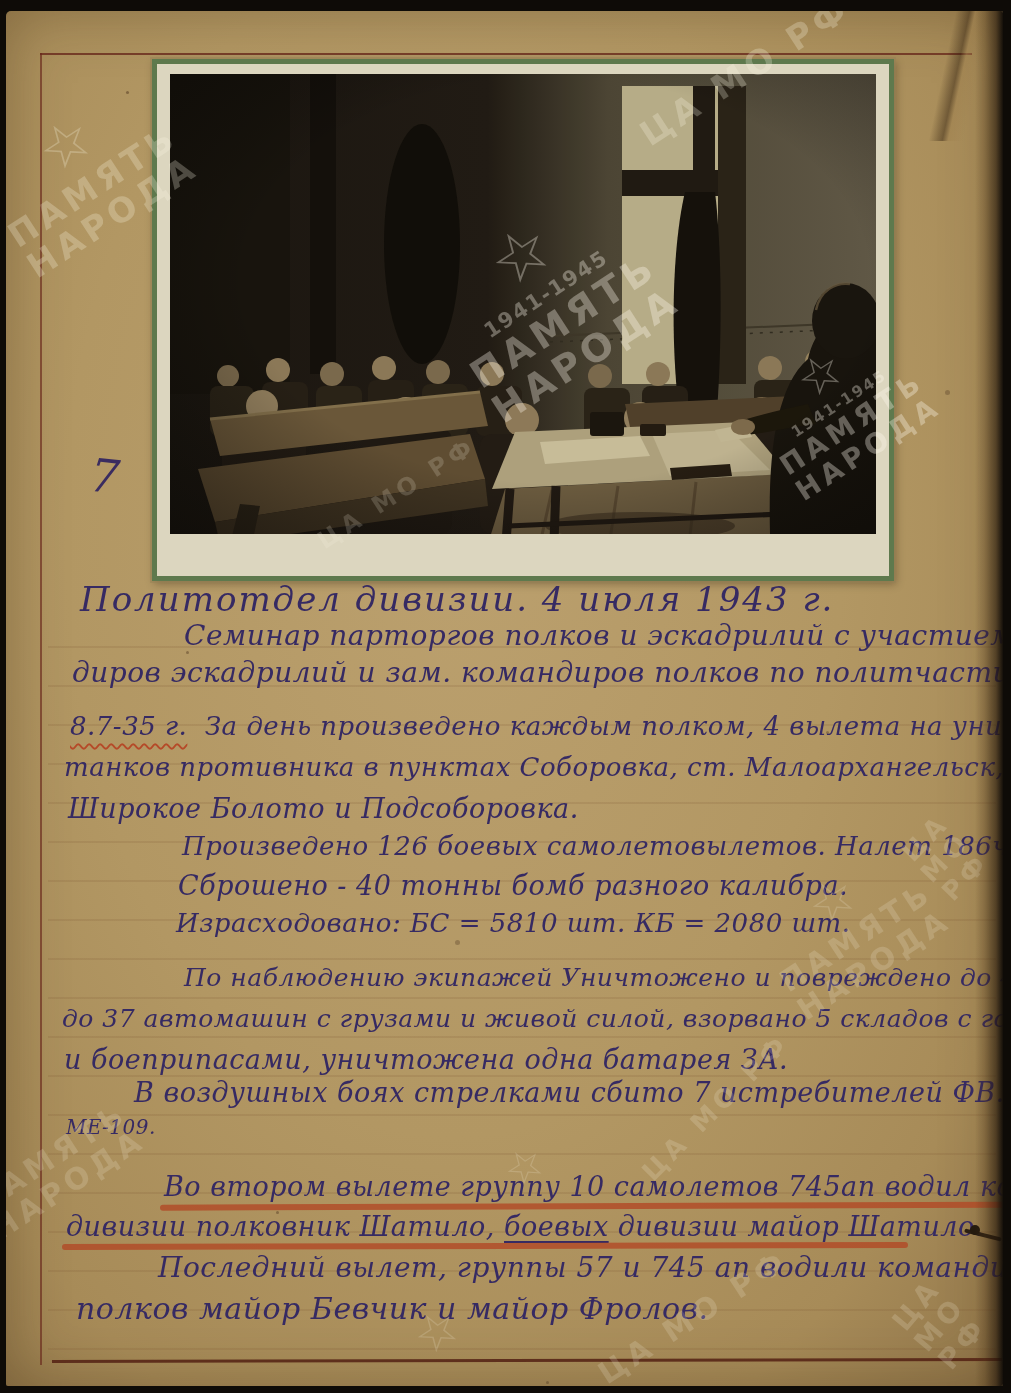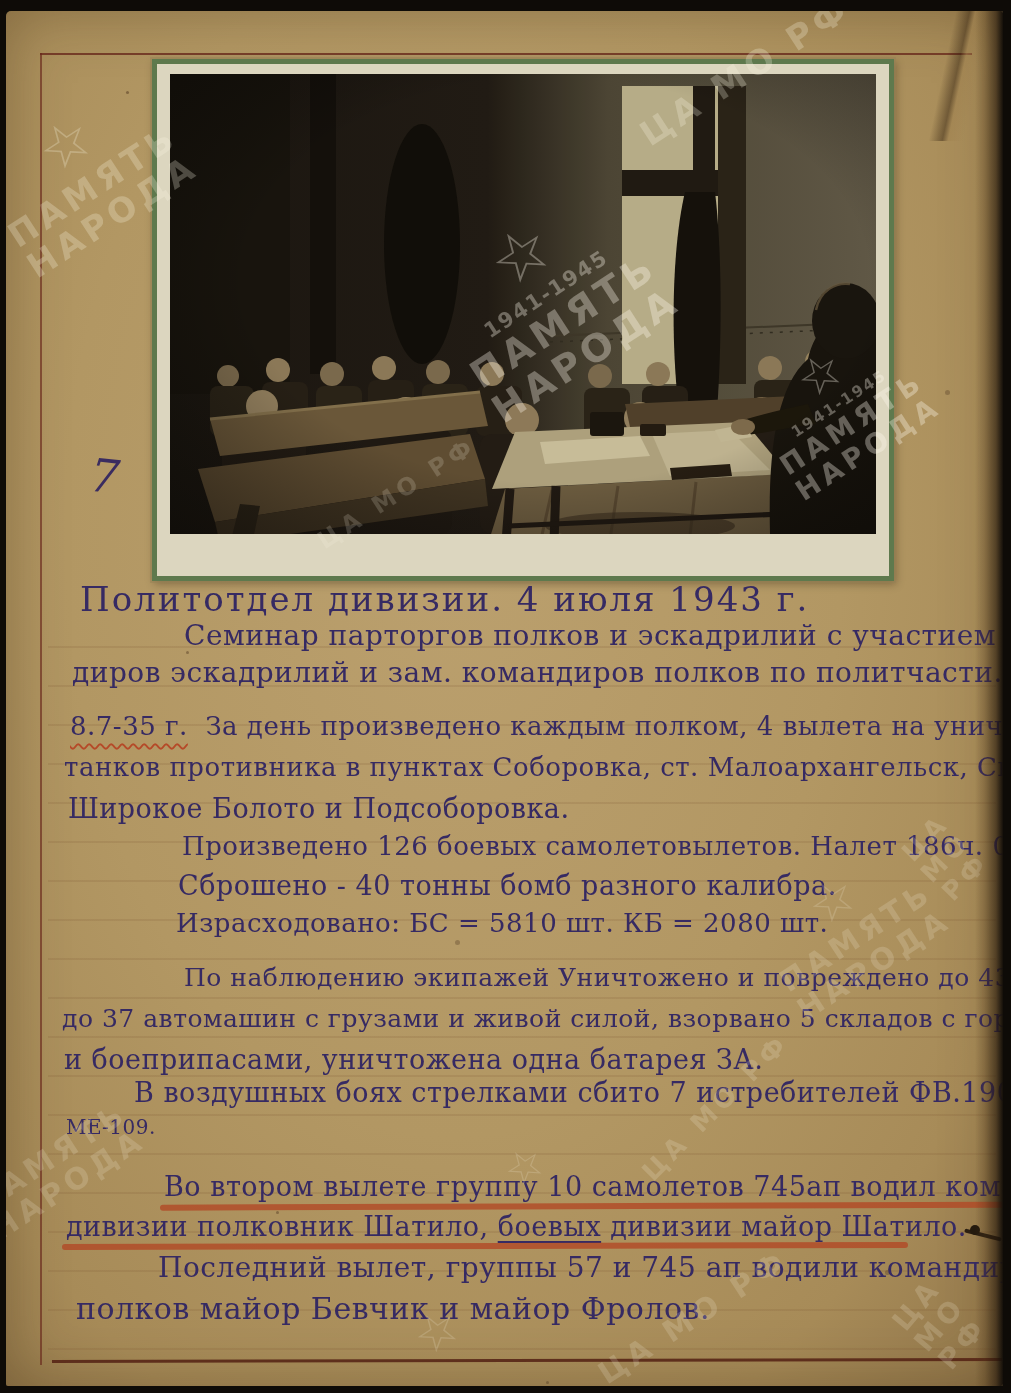--- a/index.html
+++ b/index.html
@@ -27,21 +27,21 @@
   .thread{position:absolute;left:958px;top:1222px;width:38px;height:4px;background:#2b1f12;border-radius:2px;transform:rotate(14deg);}
   .thread2{position:absolute;left:964px;top:1214px;width:10px;height:10px;border-radius:50%;background:#241a0e;}
 
   .photo-frame{position:absolute;left:146px;top:48px;width:742px;height:522px;box-sizing:border-box;
          border:5px solid rgba(72,104,56,.85);background:#dcd6bf;
          box-shadow:0 0 0 2px rgba(150,130,85,.5), 2px 3px 8px rgba(40,25,10,.35);}
   .photo-svg{position:absolute;left:13px;top:10px;width:706px;height:460px;background:#16120d;}
 
   .pagenum{position:absolute;left:84px;top:438px;font-size:46px;font-style:italic;color:#3a2c60;transform:rotate(6deg);}
 
-  .ms-line{position:absolute;white-space:nowrap;color:#362a63;letter-spacing:.5px;}
+  .ms-line{position:absolute;white-space:nowrap;font-style:italic;color:#362a63;letter-spacing:.5px;}
   .wavy{text-decoration:underline;text-decoration-style:wavy;text-decoration-color:#b54a28;
         text-decoration-thickness:2px;text-underline-offset:8px;}
   .inku{text-decoration:underline;text-decoration-thickness:2px;text-underline-offset:5px;}
   .redline::after{content:"";position:absolute;left:-4px;right:-8px;bottom:-7px;height:6px;
         background:rgba(178,72,38,.8);border-radius:3px;transform:rotate(-.2deg);}
   .redline2::after{content:"";position:absolute;left:-4px;width:846px;bottom:-7px;height:6px;
         background:rgba(178,72,38,.8);border-radius:3px;transform:rotate(-.15deg);}
 
   .wm{position:absolute;color:rgba(252,246,228,.26);font-family:"DejaVu Sans",sans-serif;
       font-weight:bold;transform:rotate(-33deg);letter-spacing:5px;line-height:1.08;

